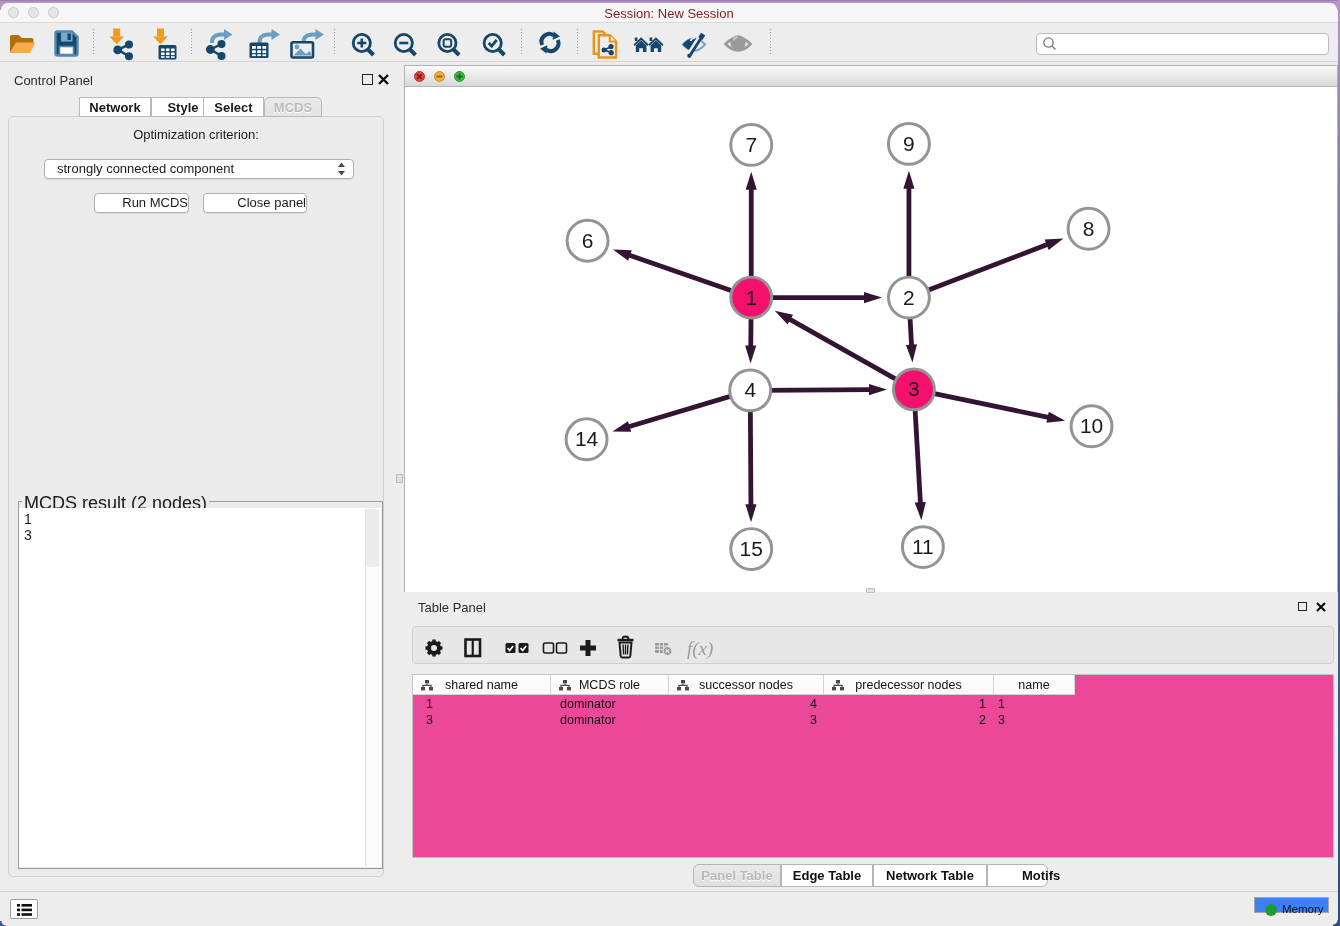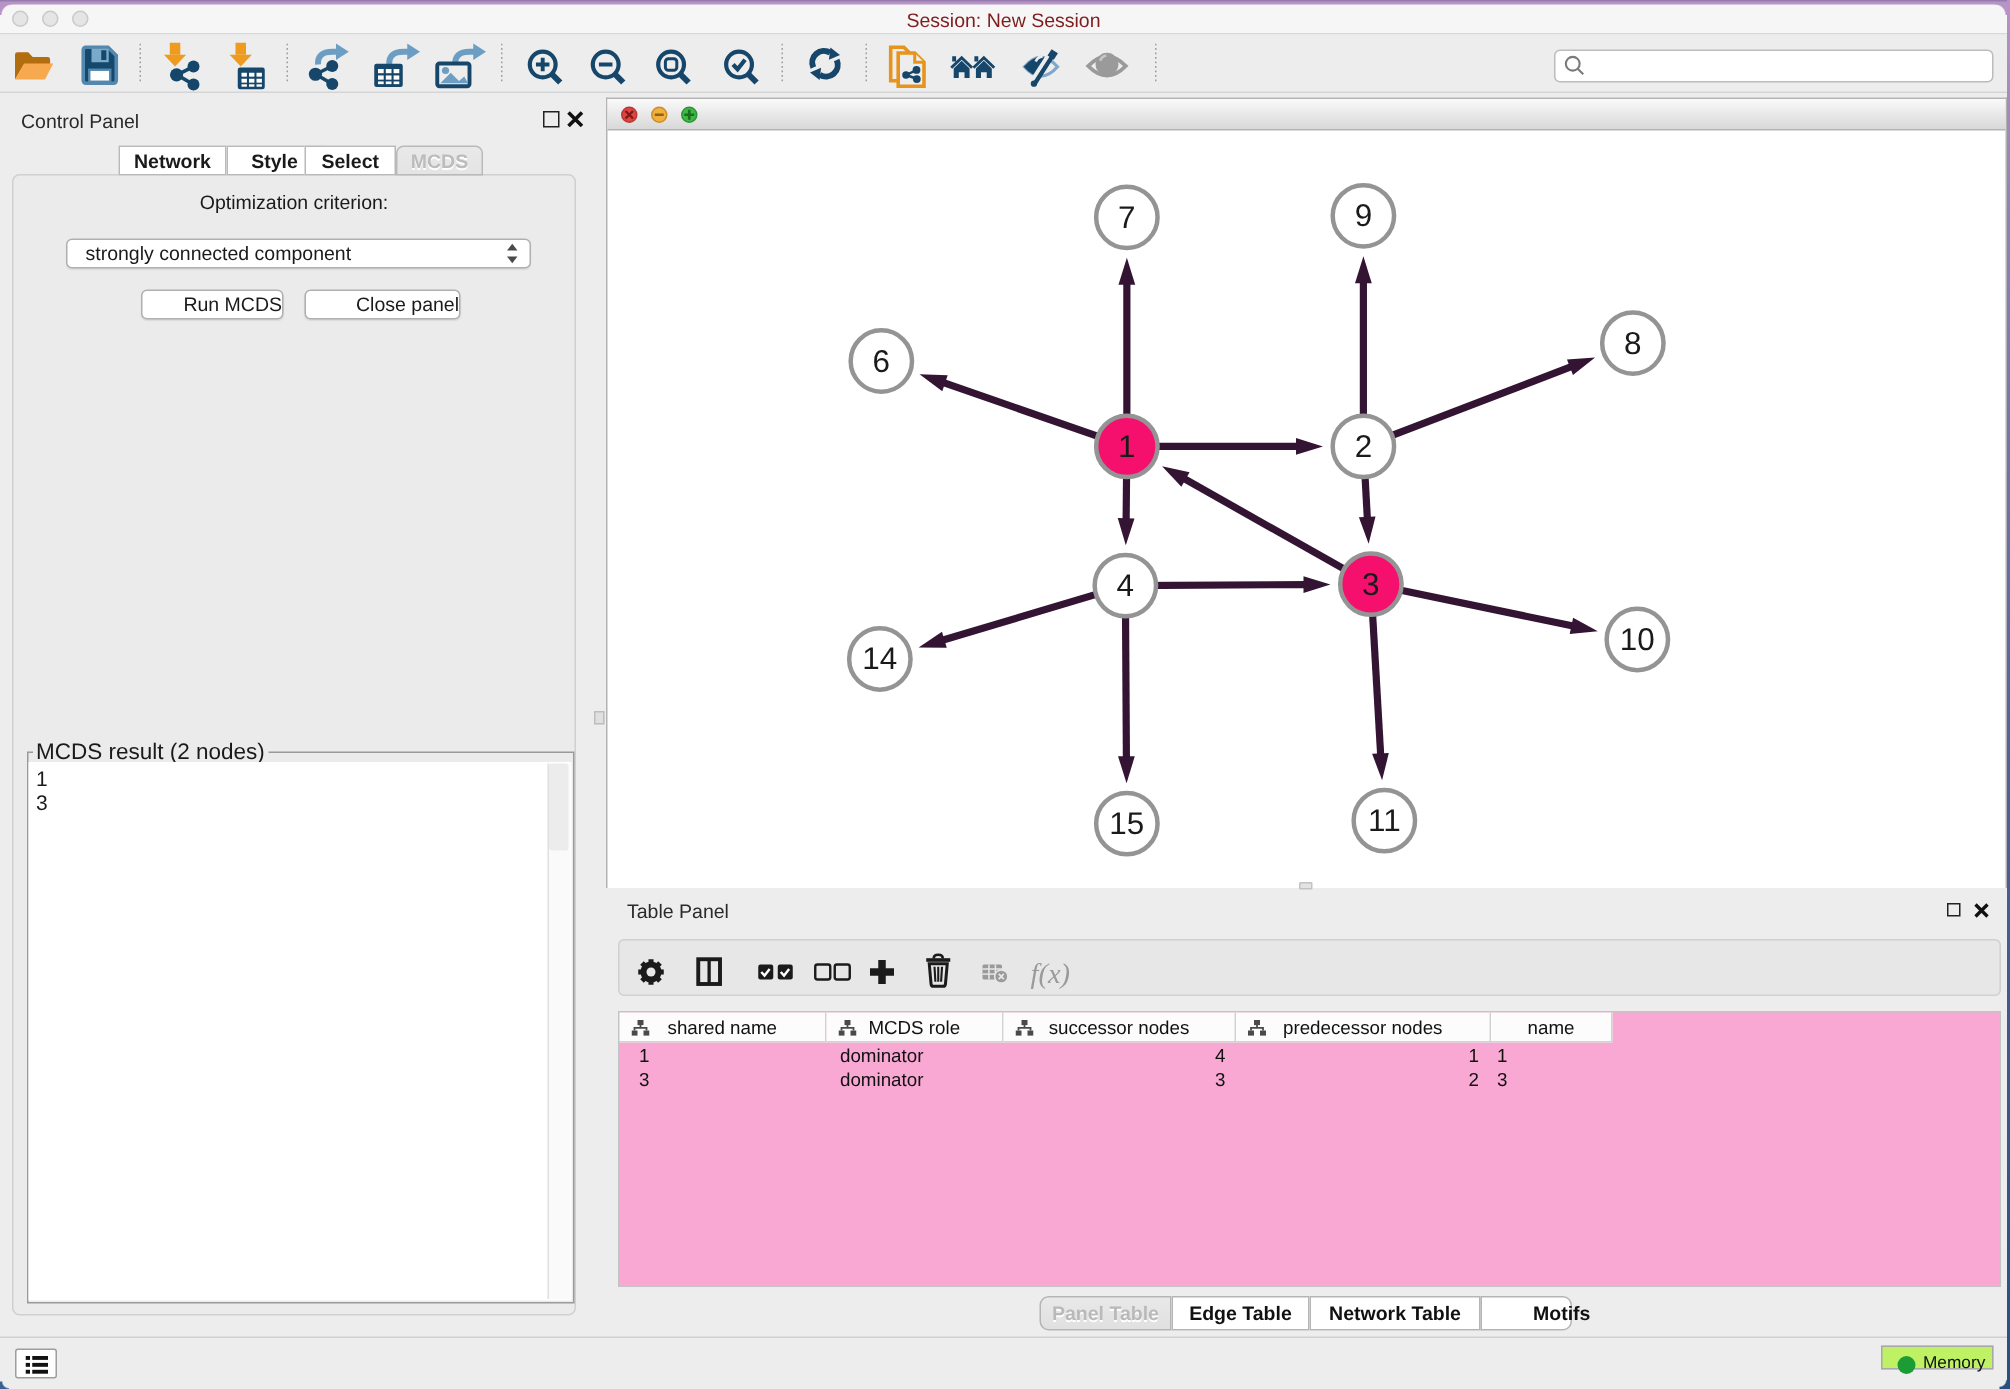--- a/index.html
+++ b/index.html
@@ -29,48 +29,48 @@
 
 
 #cp-title { left:14px; top:73px; font-size:13px; color:#2a2a2a; }
 .tab { position:absolute; top:97px; height:20px; background:#fff; border:1px solid #b9b9b9; font-size:13px; font-weight:bold; color:#1a1a1a; text-align:center; line-height:19px; }
 .tabsel { background:linear-gradient(#e9e9e9,#e4e4e4); color:#bcbcbc; text-shadow:0 1px 0 #fff; border-radius:5px 5px 0 0; }
 #cp-box { left:8px; top:116px; width:376px; height:761px; border:1px solid #d0d0d0; border-radius:5px; background:#ebebeb; }
 #opt-label { left:0px; top:127px; width:392px; text-align:center; font-size:13px; color:#1a1a1a; }
 #opt-select { left:44px; top:159px; width:310px; height:20px; background:#fff; border:1px solid #b0b0b0; border-radius:4px; font-size:13px; color:#1a1a1a; line-height:18px; padding-left:12px; box-shadow:0 1px 1px rgba(0,0,0,0.08); }
 .btn { position:absolute; top:193px; height:20px; background:#fff; border:1px solid #b0b0b0; border-radius:4px; font-size:13px; color:#1a1a1a; text-align:right; line-height:18px; box-shadow:0 1px 1px rgba(0,0,0,0.08); }
 #fieldset { left:18px; top:501px; width:365px; height:368px; border:1px solid #9a9a9a; }
-#legend { left:22px; top:493px; font-size:15px; color:#1a1a1a; background:#ebebeb; padding:0 2px; }
+#legend { left:22px; top:493px; font-size:18px; color:#1a1a1a; background:#ebebeb; padding:0 2px; }
 #ta { left:19px; top:508px; width:362px; height:359px; background:#fff; font-size:14px; color:#1a1a1a; line-height:16px; padding:3px 0 0 5px; }
 #ta-scroll { left:365px; top:509px; width:15px; height:357px; background:#fafafa; border-left:1px solid #e0e0e0; }
 #ta-thumb { left:366px; top:509px; width:13px; height:58px; background:#ececec; border-radius:2px; }
 
 
 #netwin { left:404px; top:65px; width:934px; height:527px; border:1px solid #b3b3b3; border-bottom:none; background:#fff; }
 #nettitle { left:0; top:0; width:932px; height:21px; background:linear-gradient(#fafafa,#d8d8d8); border-bottom:1px solid #b4b4b4; }
 #nettitle-text { left:0; top:4px; width:932px; text-align:center; font-size:12.5px; color:#111; }
 .mac { position:absolute; top:5px; width:11px; height:11px; border-radius:50%; }
 
 
 #vsplit-h { left:396px; top:474px; width:7px; height:9px; background:#e0e0e0; border:1px solid #bdbdbd; }
 #hsplit-h { left:866px; top:588px; width:9px; height:5px; background:#e3e3e3; border:1px solid #c2c2c2; border-radius:1px; }
 
 
 #tp-title { left:418px; top:600px; font-size:13px; color:#2a2a2a; }
 #tp-toolbar { left:412px; top:626px; width:922px; height:38px; background:#e7e7e7; border:1px solid #d0d0d0; border-radius:4px; }
-#tbl { left:412px; top:674px; width:922px; height:184px; background:#f9a8d4; border:1px solid #c4c4c4; }
+#tbl { left:412px; top:674px; width:922px; height:184px; background:#ec4899; border:1px solid #c4c4c4; }
 .th { position:absolute; top:0; height:20px; background:#fcfcfc; border-right:1px solid #d2d2d2; border-bottom:1px solid #d2d2d2; font-size:12.5px; color:#111; text-align:center; line-height:20px; }
 .td { position:absolute; font-size:12.5px; color:#111; height:16px; line-height:16px; }
 .btab { position:absolute; top:864px; height:23px; background:#fff; border:1px solid #b5b5b5; font-size:13px; font-weight:bold; color:#111; text-align:center; line-height:22px; }
 .btabsel { background:linear-gradient(#e9e9e9,#e0e0e0); color:#b9b9b9; text-shadow:0 1px 0 #fff; }
 
 
 #statusbar { left:0; top:891px; width:1338px; height:35px; background:#ededed; border-top:1px solid #d0d0d0; }
 #listbtn { left:10px; top:899px; width:28px; height:20px; background:#fdfdfd; border:1px solid #9e9e9e; border-radius:2px; }
-#membtn { left:1254px; top:897px; width:75px; height:16px; background:#bef264; border:1px solid #a8a8a8; font-size:11.5px; color:#111; }
+#membtn { left:1254px; top:897px; width:75px; height:16px; background:#3b82f6; border:1px solid #a8a8a8; font-size:11.5px; color:#111; }
 </style>
 </head>
 <body>
 
 <div class="abs" id="titlebar"></div>
 <div class="tl" style="left:8px;"></div>
 <div class="tl" style="left:28px;"></div>
 <div class="tl" style="left:48px;"></div>
 <div class="abs" id="title-text">Session: New Session</div>
 

